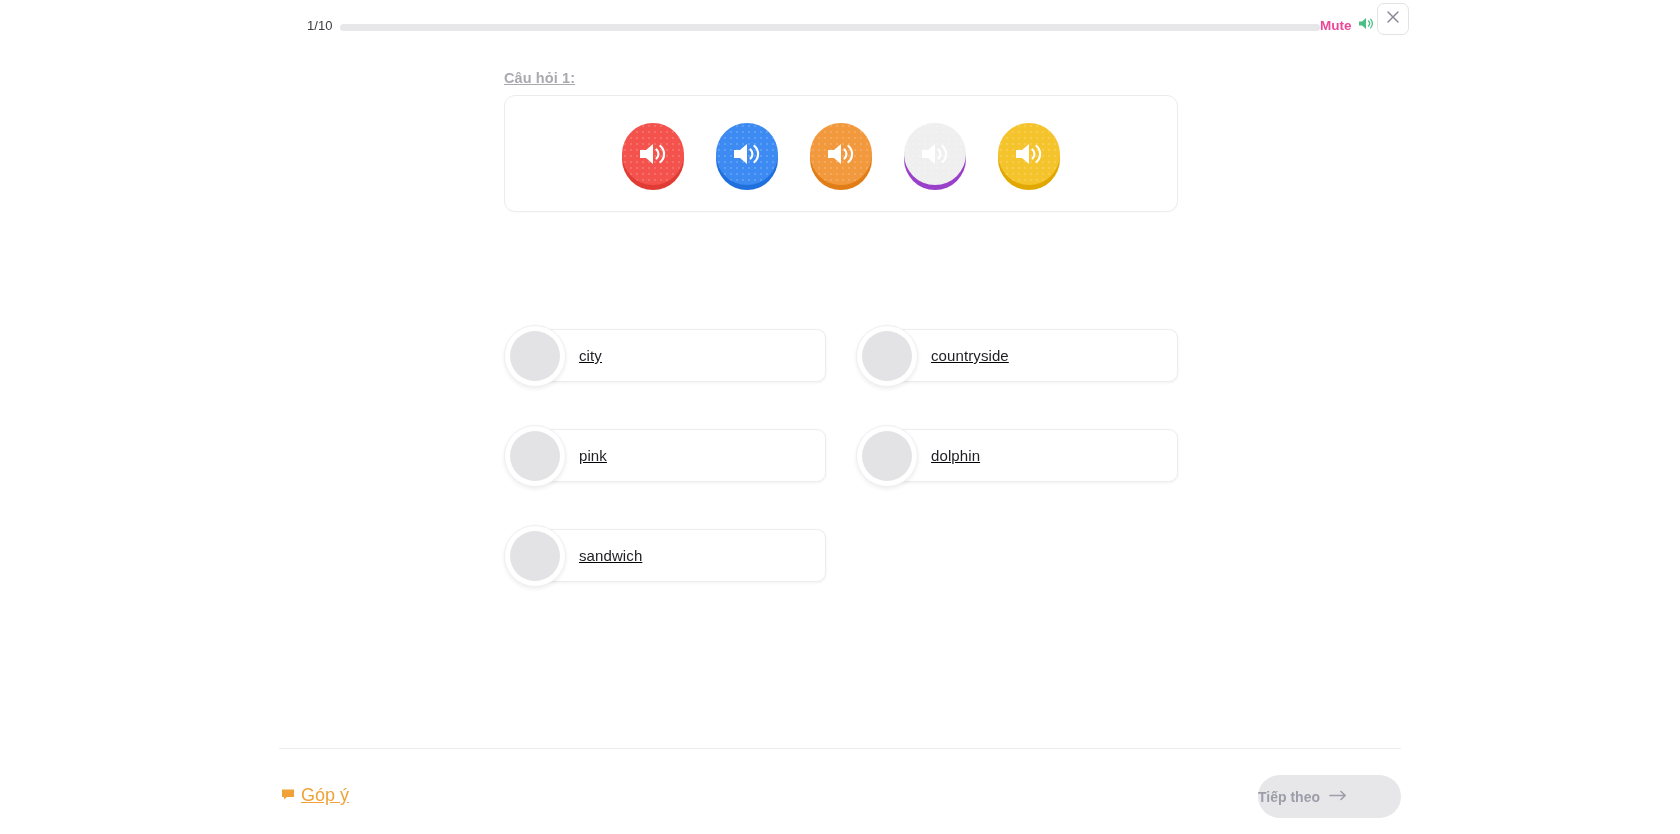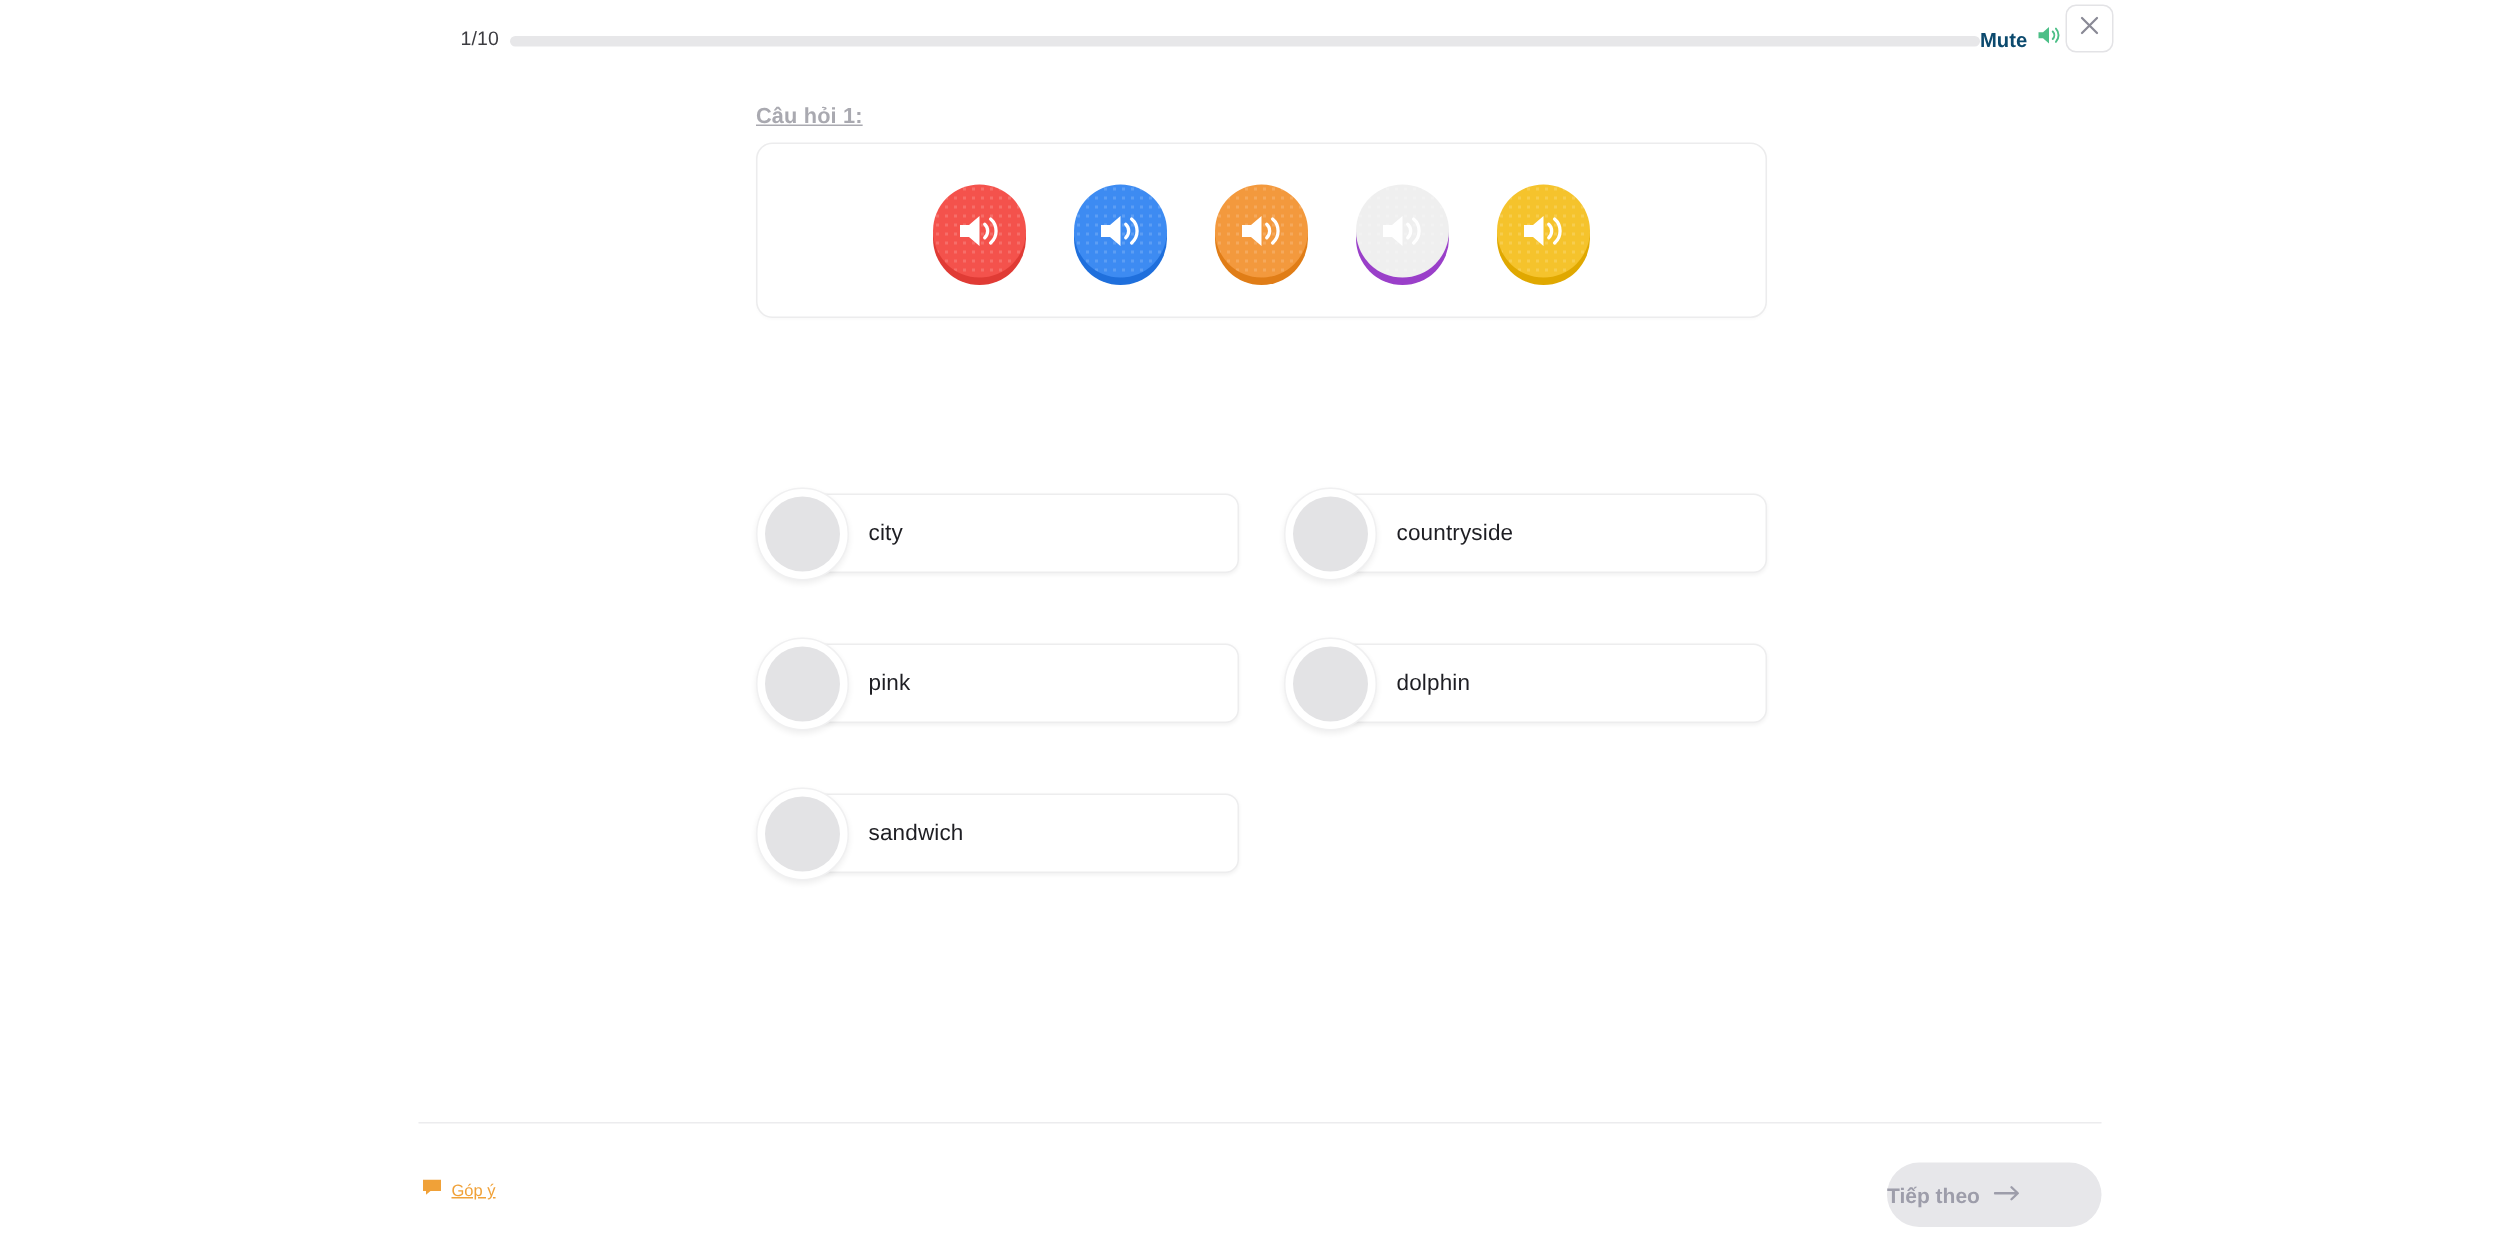--- a/index.html
+++ b/index.html
@@ -62,21 +62,21 @@
     top: 16px;
     display: flex;
     align-items: center;
     gap: 6px;
     cursor: pointer;
   }
 
   .mute-label {
     font-size: 13.5px;
     font-weight: bold;
-    color: #0c4a6e;
+    color: #ec4899;
   }
 
   .close-btn {
     position: absolute;
     left: 1363px;
     top: 3px;
     width: 32px;
     height: 32px;
     border: 1px solid #e3e3e6;
     border-radius: 7px;
@@ -203,20 +203,21 @@
     width: 284px;
     height: 53px;
     background: #ffffff;
     border: 1px solid #ededee;
     border-radius: 9px;
     box-shadow: 0 1px 3px rgba(0,0,0,0.06);
     display: flex;
     align-items: center;
     padding-left: 36px;
     z-index: 1;
+    text-decoration: underline;
   }
 
   .match-word {
     font-size: 15px;
     color: #1e1e23;
     letter-spacing: 0.1px;
   }
 
   
   .footer-divider {
@@ -232,21 +233,21 @@
     position: absolute;
     left: 281px;
     top: 785px;
     display: flex;
     align-items: center;
     gap: 6px;
     cursor: pointer;
   }
 
   .feedback-text {
-    font-size: 11px;
+    font-size: 18px;
     color: #f0a138;
     text-decoration: underline;
   }
 
   .next-btn {
     position: absolute;
     left: 1258px;
     top: 775px;
     width: 143px;
     height: 43px;

